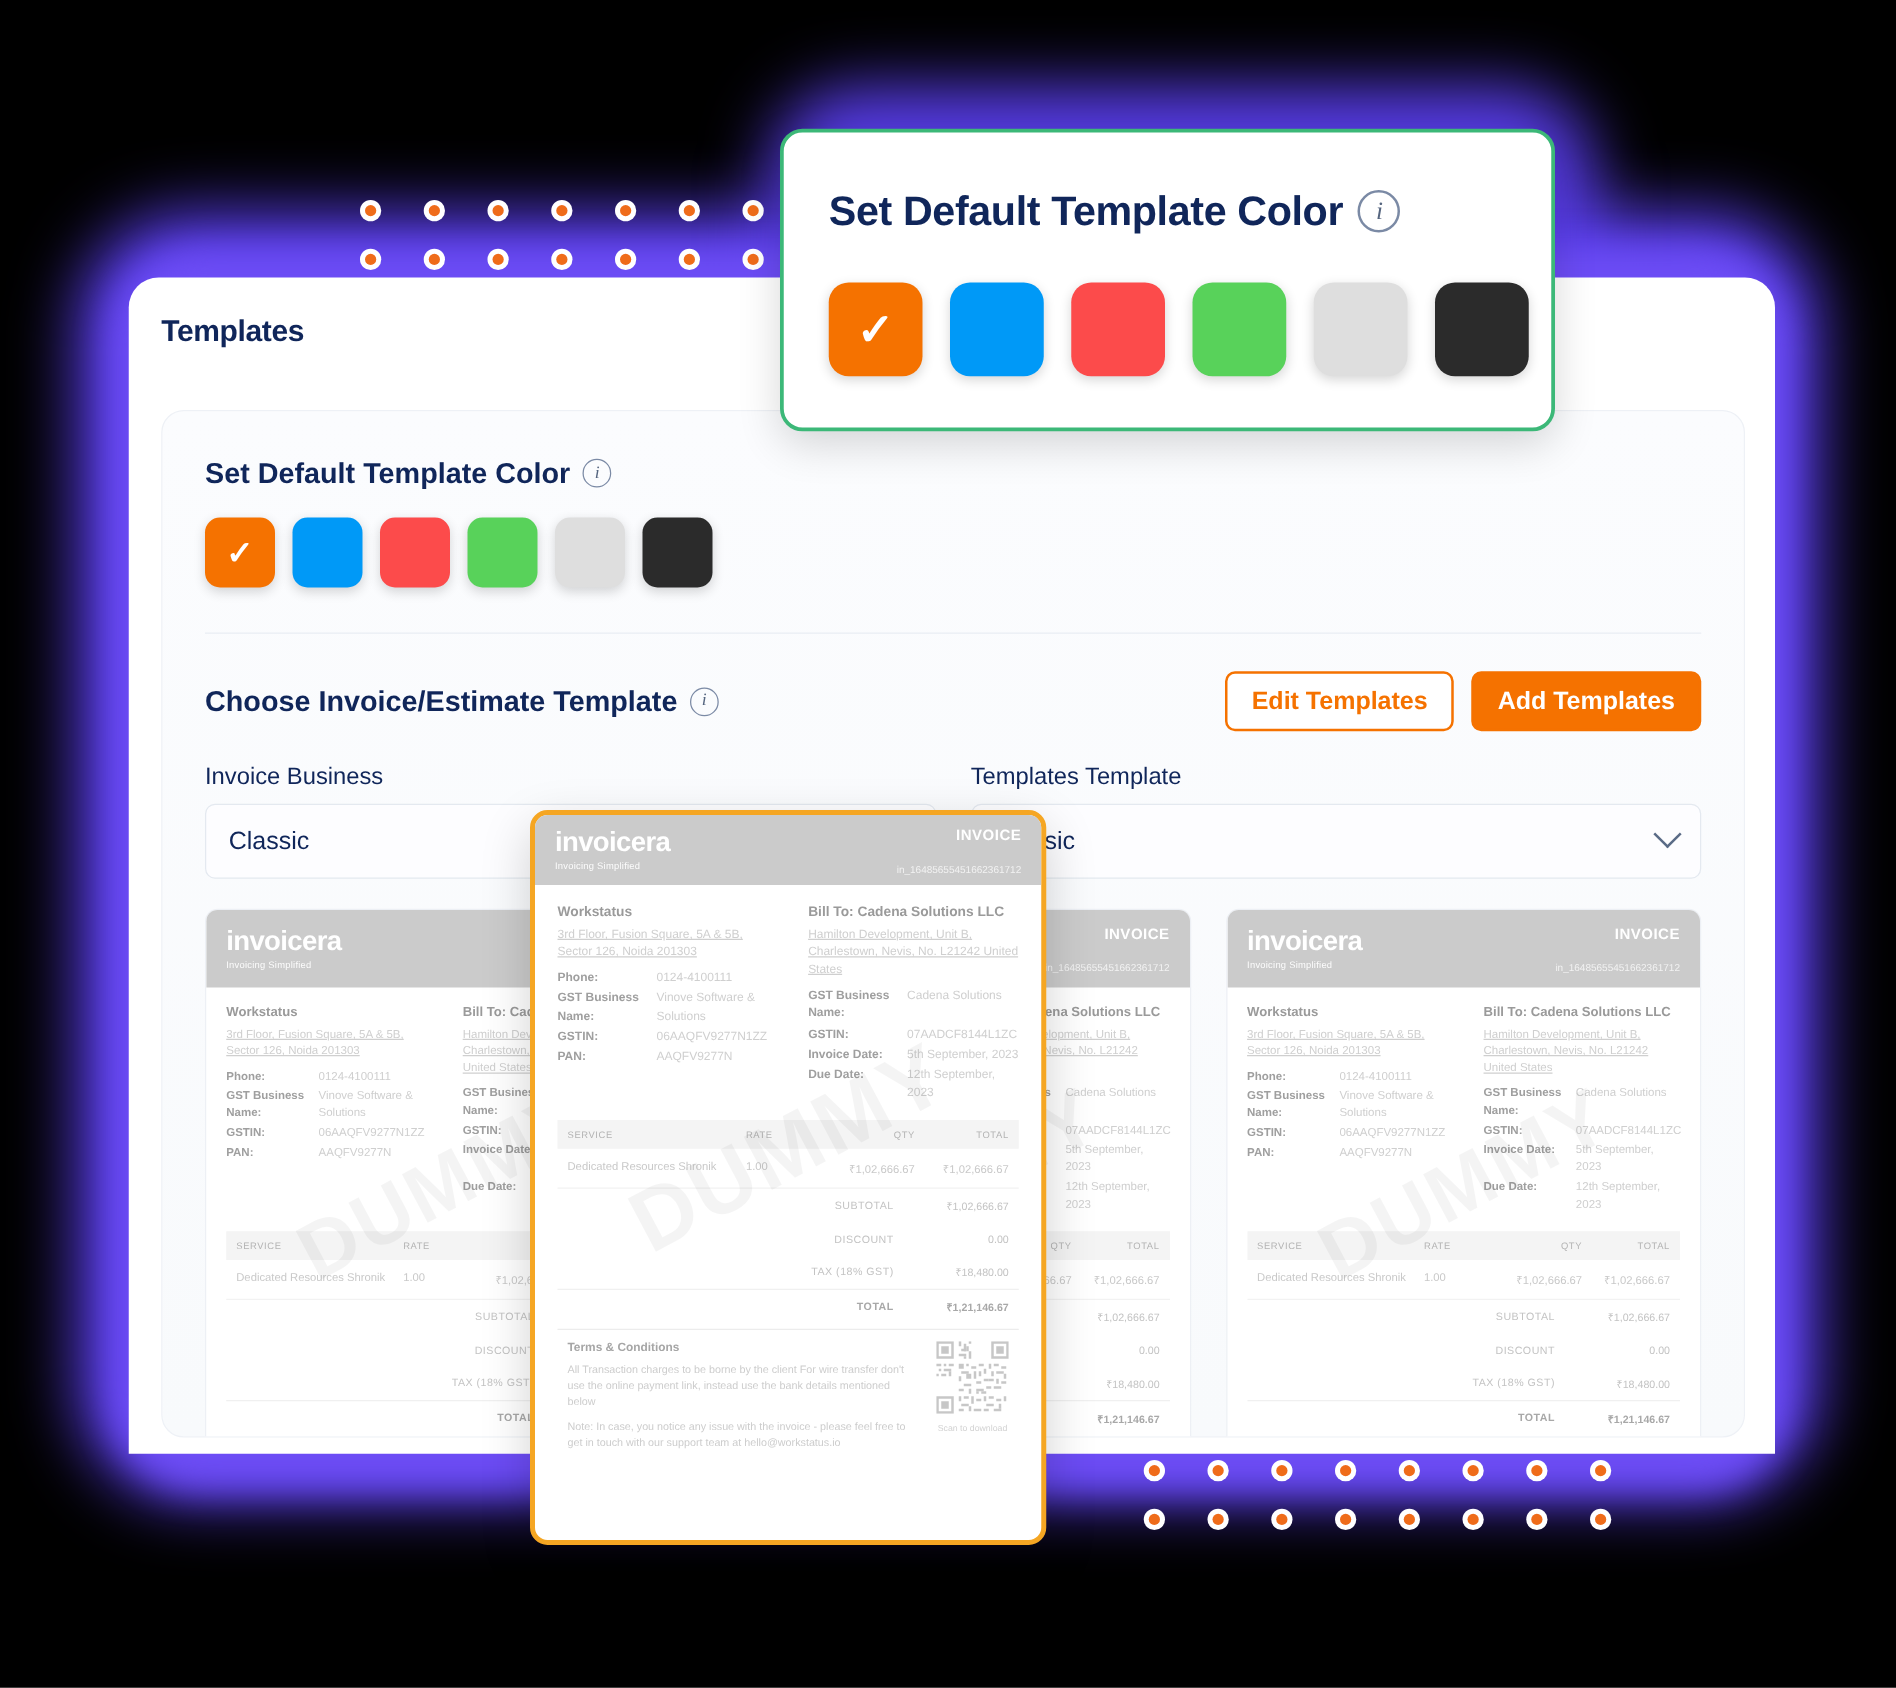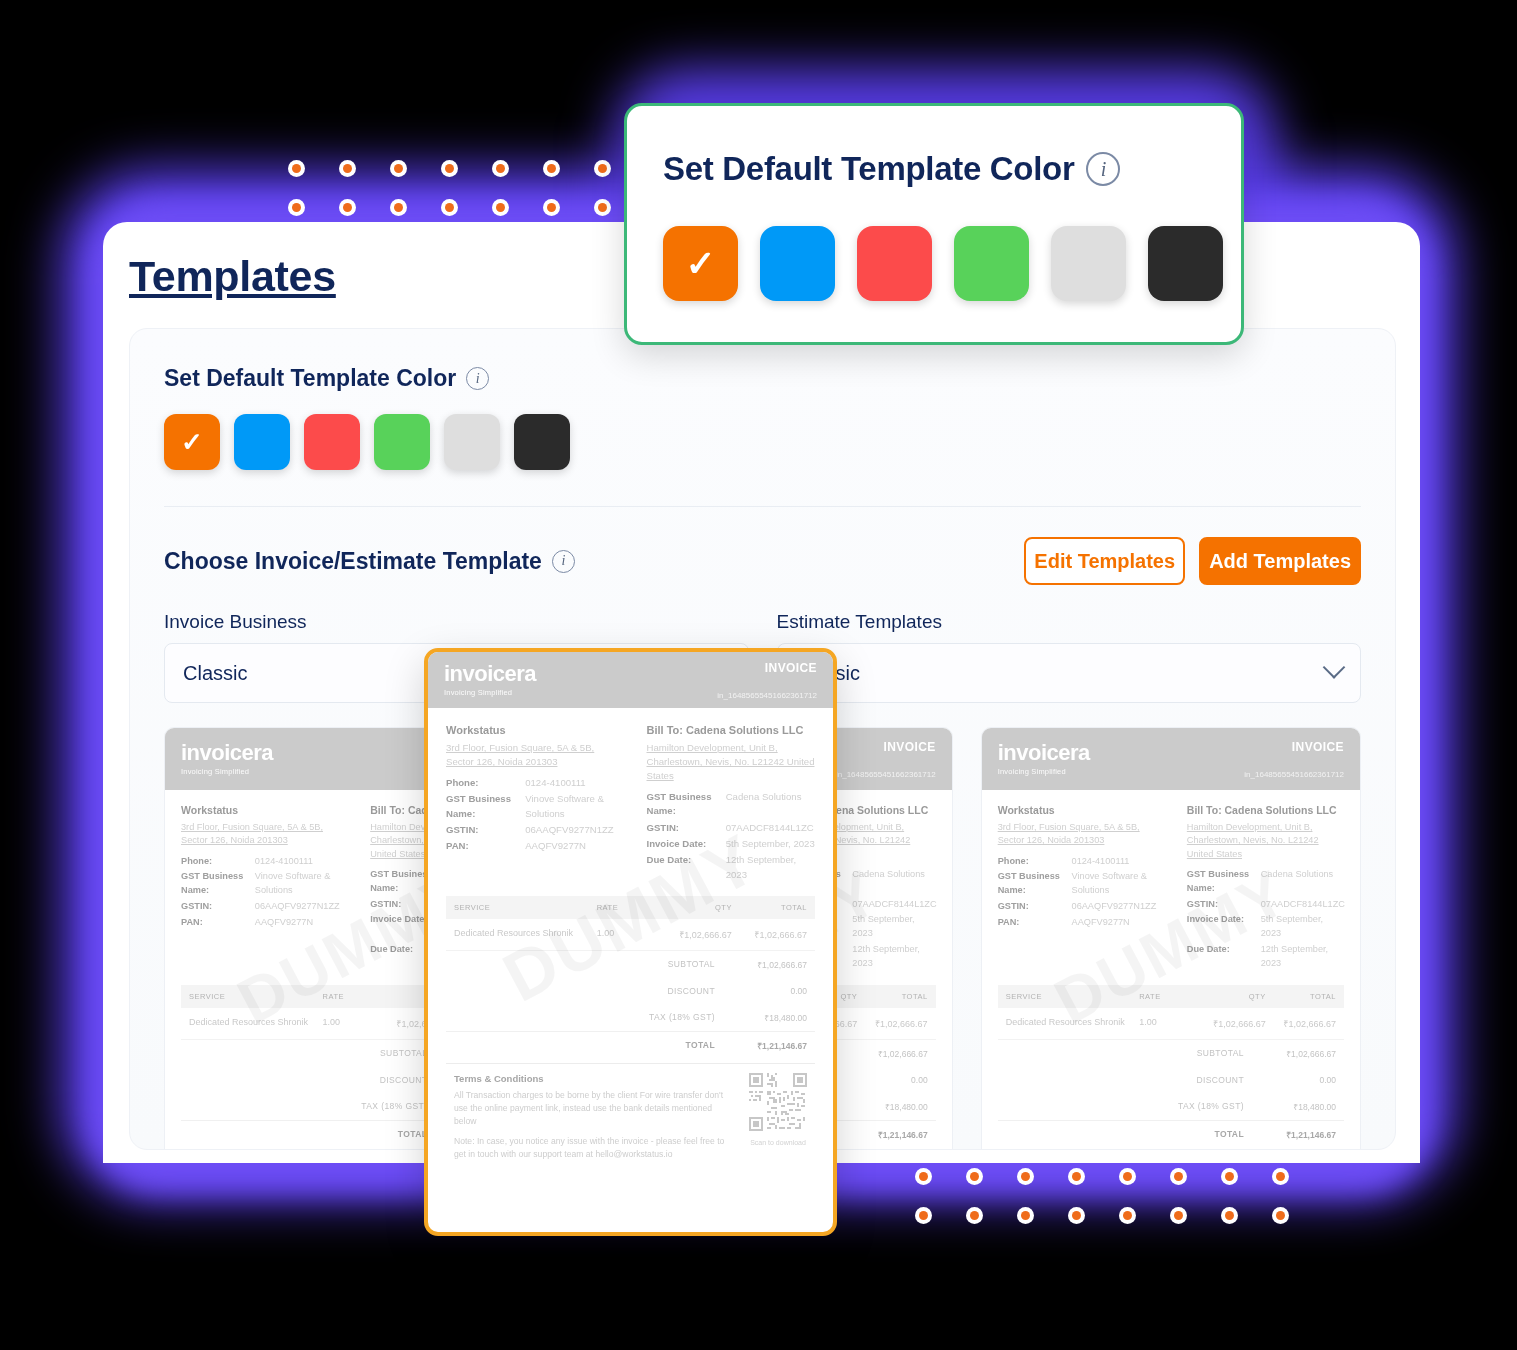--- a/index.html
+++ b/index.html
@@ -10,22 +10,22 @@
   .glow{position:absolute;left:62px;top:170px;width:1393px;height:1030px;
         border-radius:90px;background:#5b3ff0;filter:blur(26px);}
   .glow2{position:absolute;left:615px;top:70px;width:660px;height:300px;
         border-radius:70px;background:#5b3ff0;filter:blur(26px);}
   .glow3{position:absolute;left:90px;top:200px;width:1340px;height:990px;
         border-radius:70px;background:#6d4df5;filter:blur(14px);}
 
   
   .panel{position:absolute;left:103px;top:222px;width:1317px;height:941px;
          background:#ffffff;border-radius:24px 24px 0 0;overflow:hidden;}
-  .panel-title{position:absolute;left:26px;top:30px;font-size:43px;font-weight:bold;
-         color:#10265a;letter-spacing:-.3px;text-decoration:underline;}
+  .panel-title{position:absolute;left:26px;top:30px;font-size:24px;font-weight:bold;
+         color:#10265a;letter-spacing:-.3px;}
 
   .inner-card{position:absolute;left:26px;top:106px;width:1265px;height:820px;
          background:linear-gradient(180deg,#fbfcfe 0%,#f8fafc 100%);
          border:1px solid #eef1f6;border-radius:18px;overflow:hidden;}
 
   
   .sec-title{font-size:23px;font-weight:bold;color:#10265a;display:flex;
          align-items:center;gap:10px;}
   .info-ic{width:21px;height:21px;border:1.6px solid #7b8aa5;border-radius:50%;
          display:inline-flex;align-items:center;justify-content:center;
@@ -34,21 +34,21 @@
   .swatch-row{display:flex;gap:14px;}
   .swatch{width:56px;height:56px;border-radius:12px;display:flex;
          align-items:center;justify-content:center;
          box-shadow:0 3px 9px rgba(0,0,0,.16);cursor:pointer;}
   .swatch .tick{color:#fff;font-size:26px;font-weight:bold;line-height:1;}
   .divider{height:1px;background:#e9edf3;}
 
   
   .row-head{display:flex;align-items:center;justify-content:space-between;}
   .btns{display:flex;gap:14px;}
-  .btn{font-size:20px;font-weight:bold;border-radius:8px;padding:12px 8px;
+  .btn{font-size:20px;font-weight:bold;border-radius:8px;padding:12px 19px;
        cursor:pointer;white-space:nowrap;line-height:1;}
   .btn-outline{border:2px solid #f57200;color:#f57200;background:#fff;}
   .btn-solid{background:#f57200;color:#fff;border:2px solid #f57200;}
 
   .fields{display:flex;gap:28px;margin-top:26px;}
   .field{flex:1;min-width:0;}
   .field-label{font-size:19px;color:#10265a;margin-bottom:10px;}
   .select{height:58px;border:1px solid #e4e9f0;border-radius:8px;background:#fdfdff;
           display:flex;align-items:center;justify-content:space-between;
           padding:0 18px;font-size:20px;color:#10265a;cursor:pointer;}
@@ -229,21 +229,21 @@
 
       <div class="fields" id="field-row">
           <div class="field">
             <div class="field-label">Invoice Business</div>
             <div class="select">
               <span>Classic</span>
               <span class="chev"></span>
             </div>
           </div>
           <div class="field">
-            <div class="field-label">Estimate Templates</div>
+            <div class="field-label">Templates Template</div>
             <div class="select">
               <span>Classic</span>
               <span class="chev"></span>
             </div>
           </div>
         </div>
 
       <div class="previews" id="preview-row">
           <div class="prev">
             <div class="prev-head">

